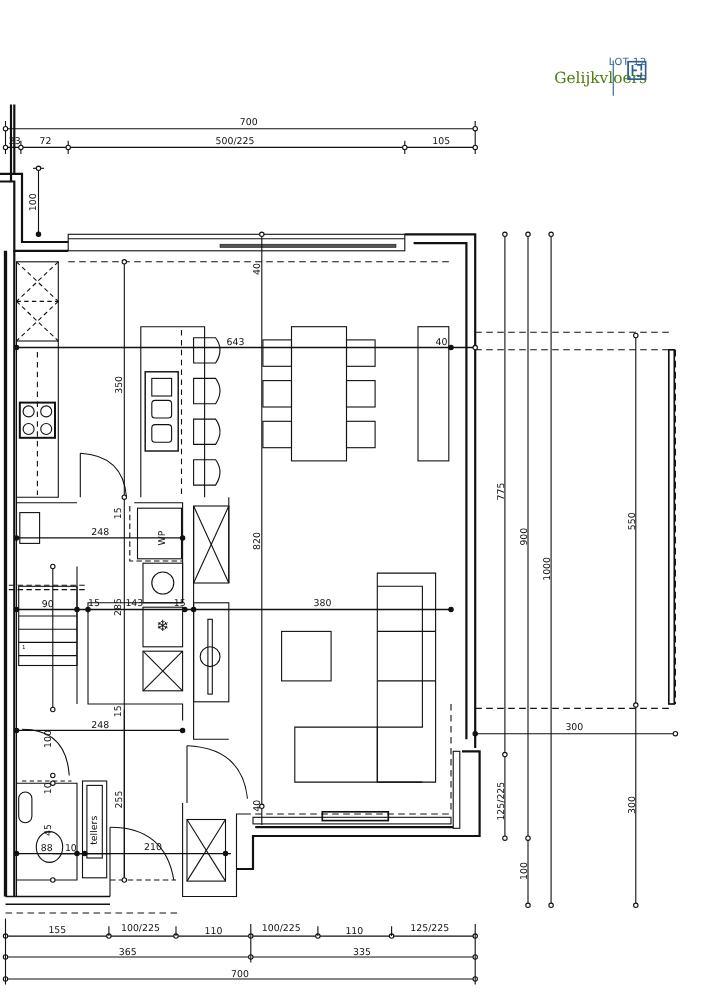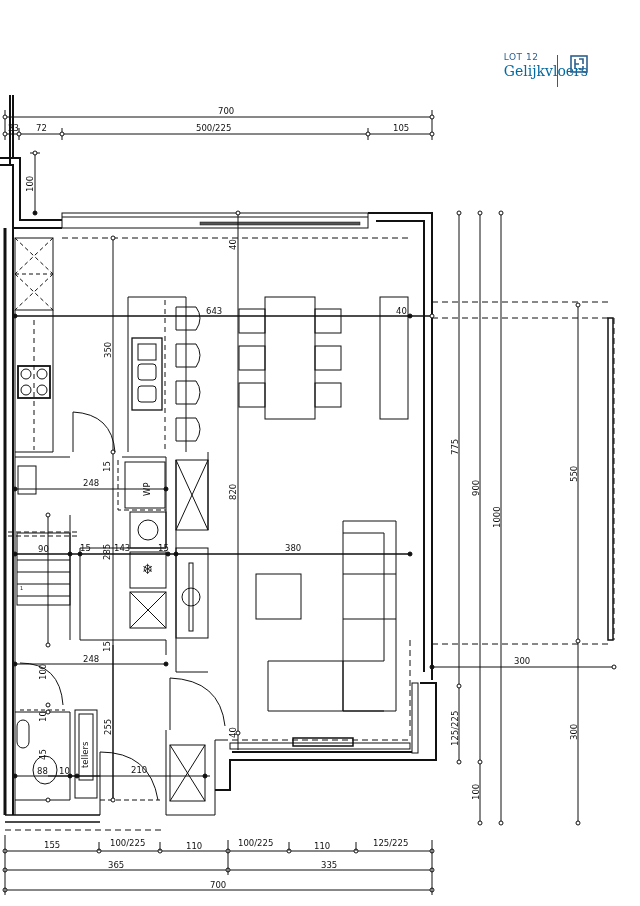--- a/index.html
+++ b/index.html
@@ -1,19 +1,19 @@
 <!DOCTYPE html>
 <html><head>
 <meta charset="utf-8">
 <style>
   html,body{margin:0;padding:0;background:#ffffff;}
   body{width:640px;height:906px;position:relative;overflow:hidden;font-family:"DejaVu Sans",sans-serif;}
-  .header{position:absolute;right:52px;top:52px;color:#1f4e79;}
+  .header{position:absolute;right:52px;top:52px;text-align:right;color:#1f4e79;}
   .lot{font-family:"DejaVu Sans",sans-serif;font-size:9px;letter-spacing:0.5px;color:#2c5f8f;line-height:11px;}
-  .floor{font-family:"DejaVu Serif",serif;font-size:14px;color:#0369a1;line-height:16px;}
+  .floor{font-family:"DejaVu Serif",serif;font-size:14px;color:#4d7c0f;line-height:16px;}
   .sep{position:absolute;right:82px;top:55px;width:1px;height:32px;background:#2c5f8f;}
   .logo{position:absolute;right:52px;top:55px;width:18px;height:18px;}
   svg.plan{position:absolute;left:0;top:0;}
   svg text{font-family:"DejaVu Sans",sans-serif;font-size:8.5px;fill:#111;}
 </style>
 </head>
 <body>
 
 <div class="header">
   <div class="lot">LOT 12</div>

